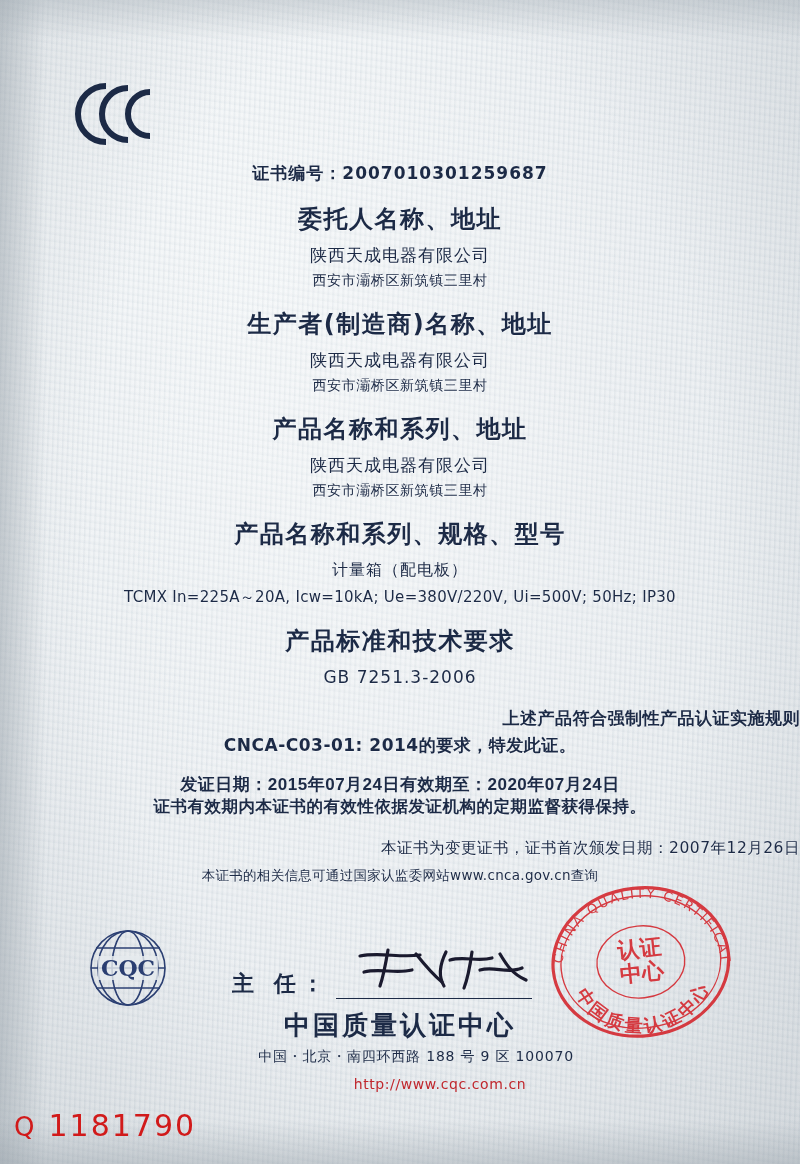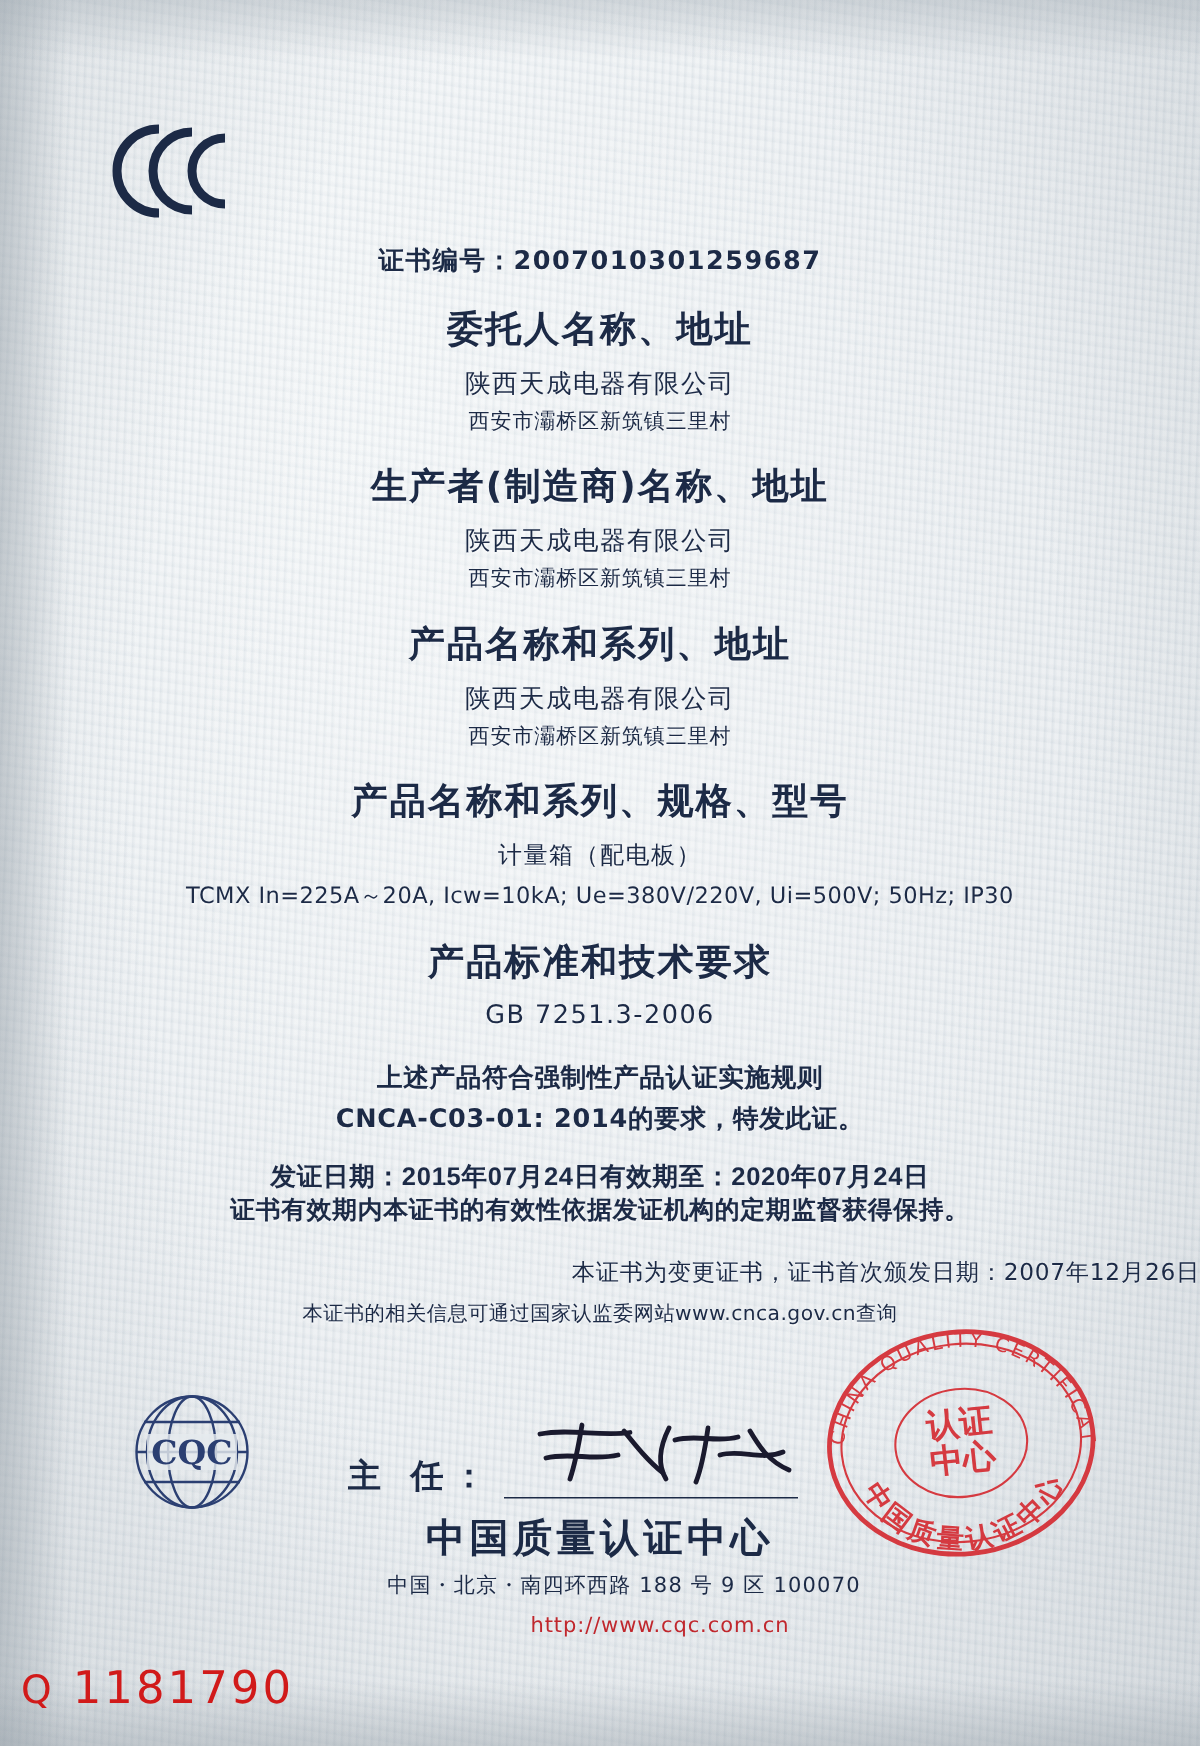--- a/index.html
+++ b/index.html
@@ -127,20 +127,21 @@
   .std-value {
     margin-top: 10px;
     font-size: 17px;
     letter-spacing: 1px;
   }
   .stmt1 {
     margin-top: 20px;
     font-size: 17px;
     font-weight: bold;
     letter-spacing: 0.5px;
+    text-align: right;
   }
   .stmt2 {
     margin-top: 4px;
     font-size: 17px;
     font-weight: bold;
     letter-spacing: 0.5px;
   }
   .dates-row {
     margin-top: 16px;
     display: flex;

